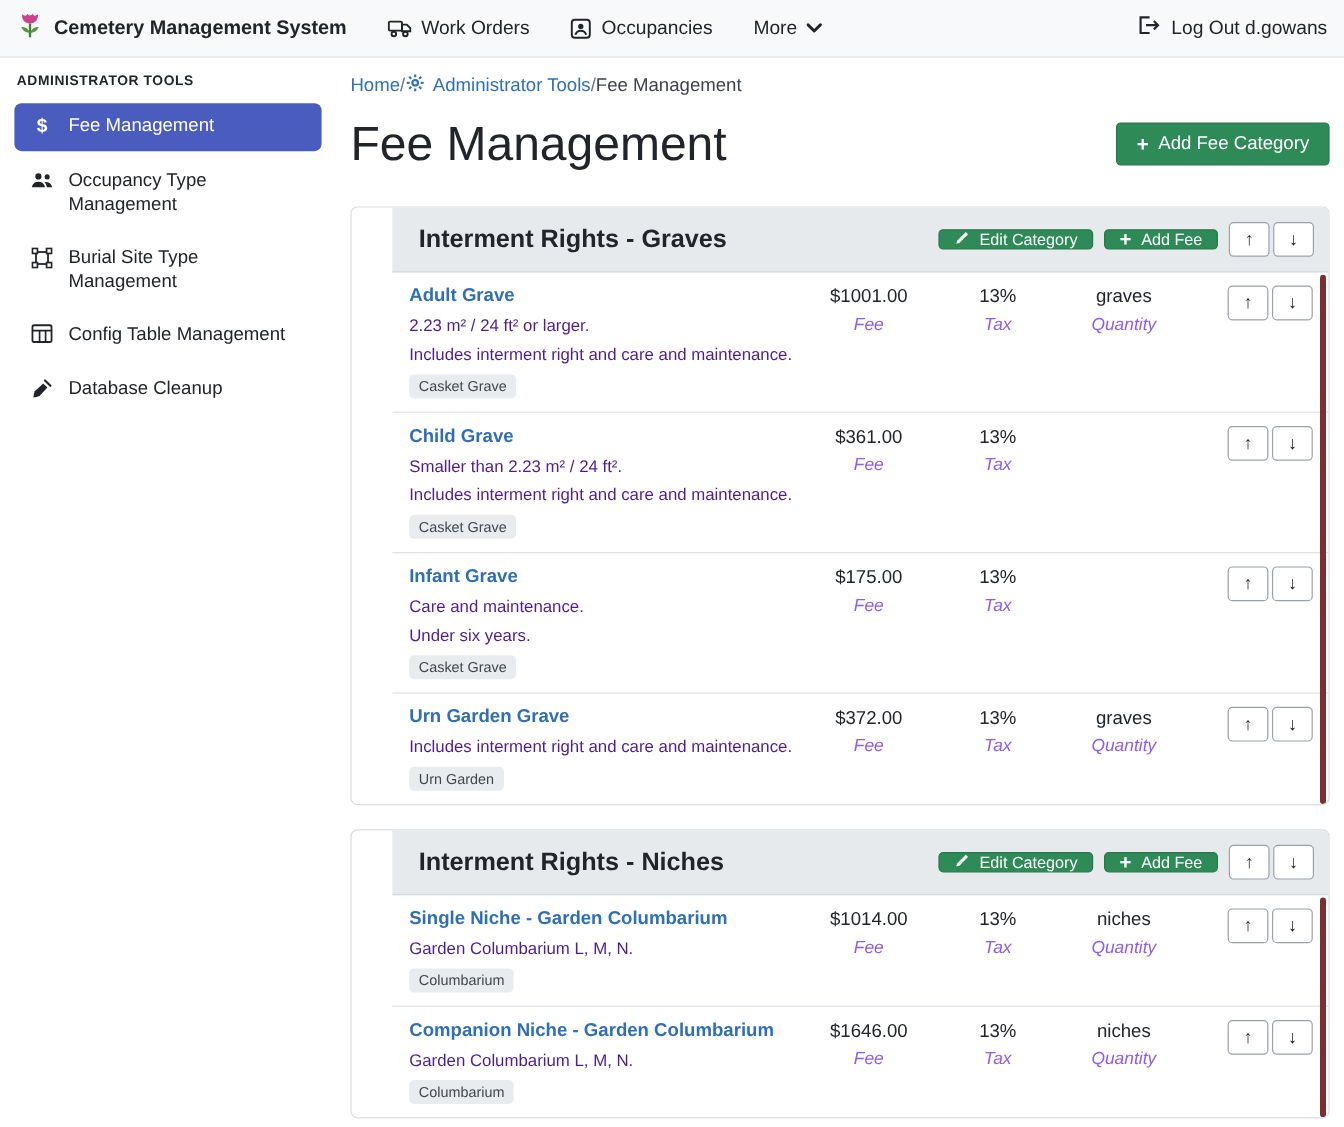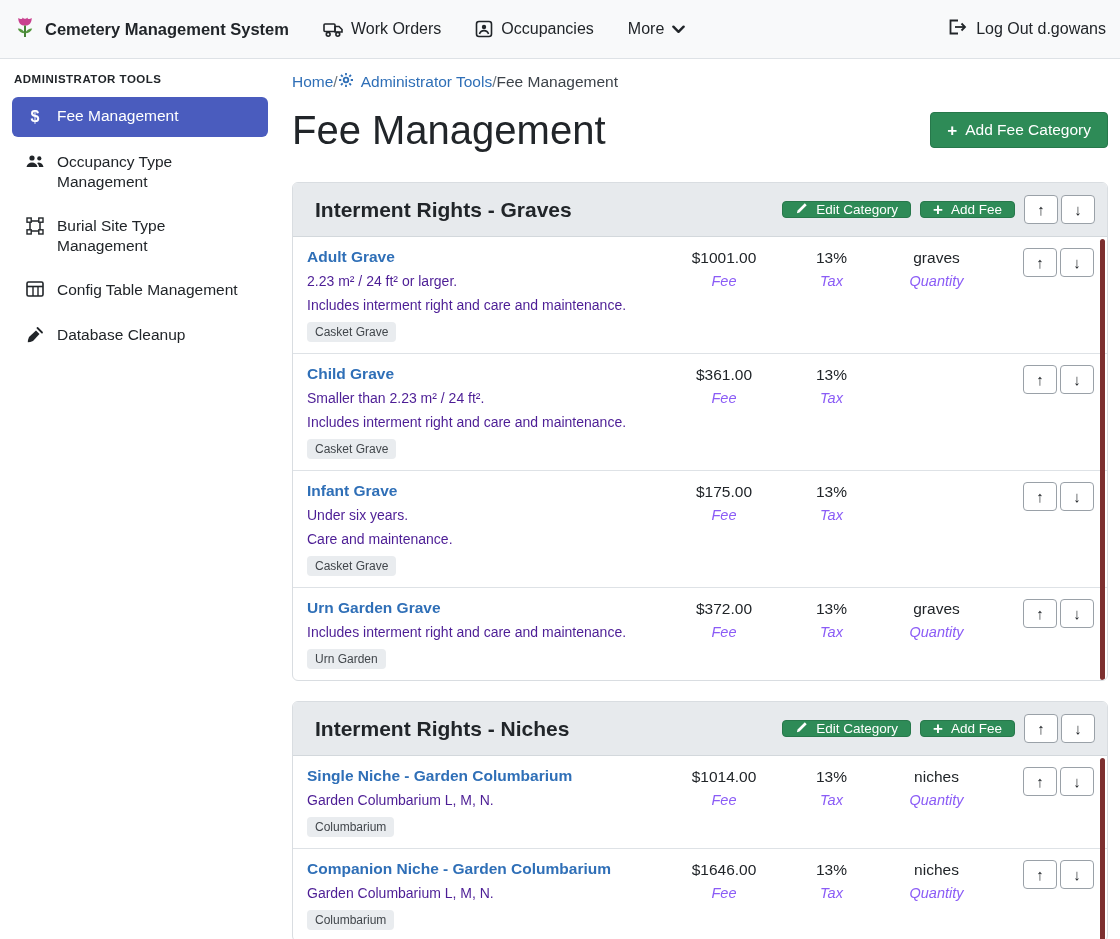--- a/index.html
+++ b/index.html
@@ -8,21 +8,21 @@
     font-family: "Liberation Sans", "DejaVu Sans", sans-serif;
     color: #212529;
     background: #fff;
     font-size: 15px;
   }
   a { text-decoration: none; color: inherit; cursor: pointer; }
   button { font-family: inherit; cursor: pointer; }
 
   
   .navbar {
-    height: 59px;
+    height: 48px;
     background: #f8f9fa;
     border-bottom: 1px solid #dee2e6;
     display: flex;
     align-items: center;
     padding: 0 14px;
   }
   .brand { display: flex; align-items: center; gap: 9px; font-weight: 700; font-size: 16.5px; }
   .nav-link {
     display: flex; align-items: center; gap: 8px;
     margin-left: 34px; font-size: 16px; color: #212529;
@@ -76,21 +76,21 @@
     width: 34px; height: 29px;
     background: #fff; border: 1px solid #9aa1a8; border-radius: 4px;
     color: #212529; font-size: 15px; font-weight: 700; line-height: 1;
     display: inline-flex; align-items: center; justify-content: center;
   }
   .arrow-group { display: inline-flex; gap: 3px; }
 
   
   .card {
     border: 1px solid #d9dde1; border-radius: 6px;
-    margin-top: 28px; overflow: hidden; position: relative;
+    margin-top: 28px; overflow: hidden; position: relative; padding-left: 34px;
   }
   .card:first-child { margin-top: 28px; }
   .card + .card { margin-top: 20px; }
   .card-header {
     background: #e7eaed; border-bottom: 1px solid #d3d8dc;
     padding: 12px 12px 12px 22px;
     display: flex; align-items: center;
   }
   .card-title { font-size: 21px; font-weight: 600; flex: 1; }
   .card-controls { display: flex; align-items: center; gap: 9px; }
@@ -349,22 +349,22 @@
           </button>
           <button class="btn-arrow">
             <span>↓</span>
           </button>
         </div>
       </div>
 
       <div class="fee-row">
         <div class="fee-main">
           <a class="fee-name">Infant Grave</a>
+          <div class="fee-desc">Care and maintenance.</div>
           <div class="fee-desc">Under six years.</div>
-          <div class="fee-desc">Care and maintenance.</div>
           <span class="badge">Casket Grave</span>
         </div>
         <div class="cell">
           <div class="val">$175.00</div>
           <div class="lbl">Fee</div>
         </div>
         <div class="cell">
           <div class="val">13%</div>
           <div class="lbl">Tax</div>
         </div>

